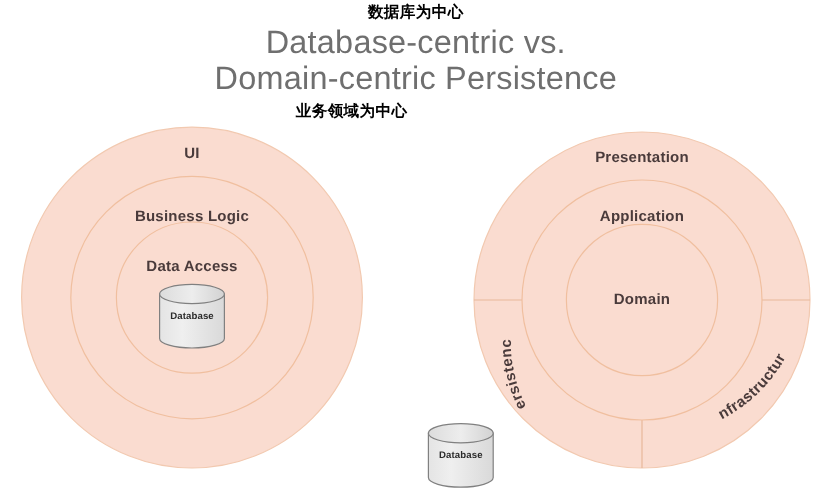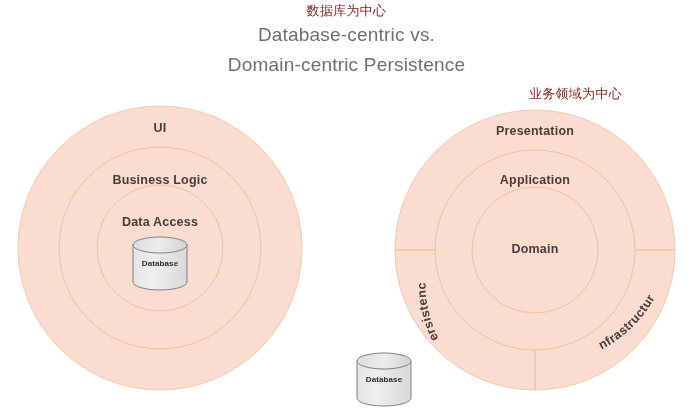--- a/index.html
+++ b/index.html
@@ -24,47 +24,46 @@
     position: absolute;
     left: 0;
     top: 0;
     width: 693px;
     text-align: center;
     pointer-events: none;
   }
   .cn-annot {
     font-family: "DejaVu Sans", sans-serif;
     font-size: 13px;
-    font-weight: 400;
-    color: #7f1d1d;
+    font-weight: 700;
+    color: #000000;
     line-height: 16px;
     letter-spacing: 0.3px;
   }
   .cn-annot-top {
     position: absolute;
     left: 0;
     top: 3px;
     width: 693px;
     text-align: center;
   }
   .cn-annot-bottom {
     position: absolute;
     left: 0;
     top: 86px;
     width: 586px;
-    text-align: right;
-    padding-left: 36px;
+    text-align: center;
   }
   .main-title {
     position: absolute;
     left: 0;
     top: 20px;
     width: 693px;
     text-align: center;
-    font-size: 19px;
+    font-size: 27px;
     font-weight: 400;
     color: #6f6f6f;
     line-height: 30px;
     letter-spacing: 0.2px;
   }
   .main-title .line {
     display: block;
   }
   svg text {
     font-family: "Liberation Sans", "DejaVu Sans", sans-serif;

